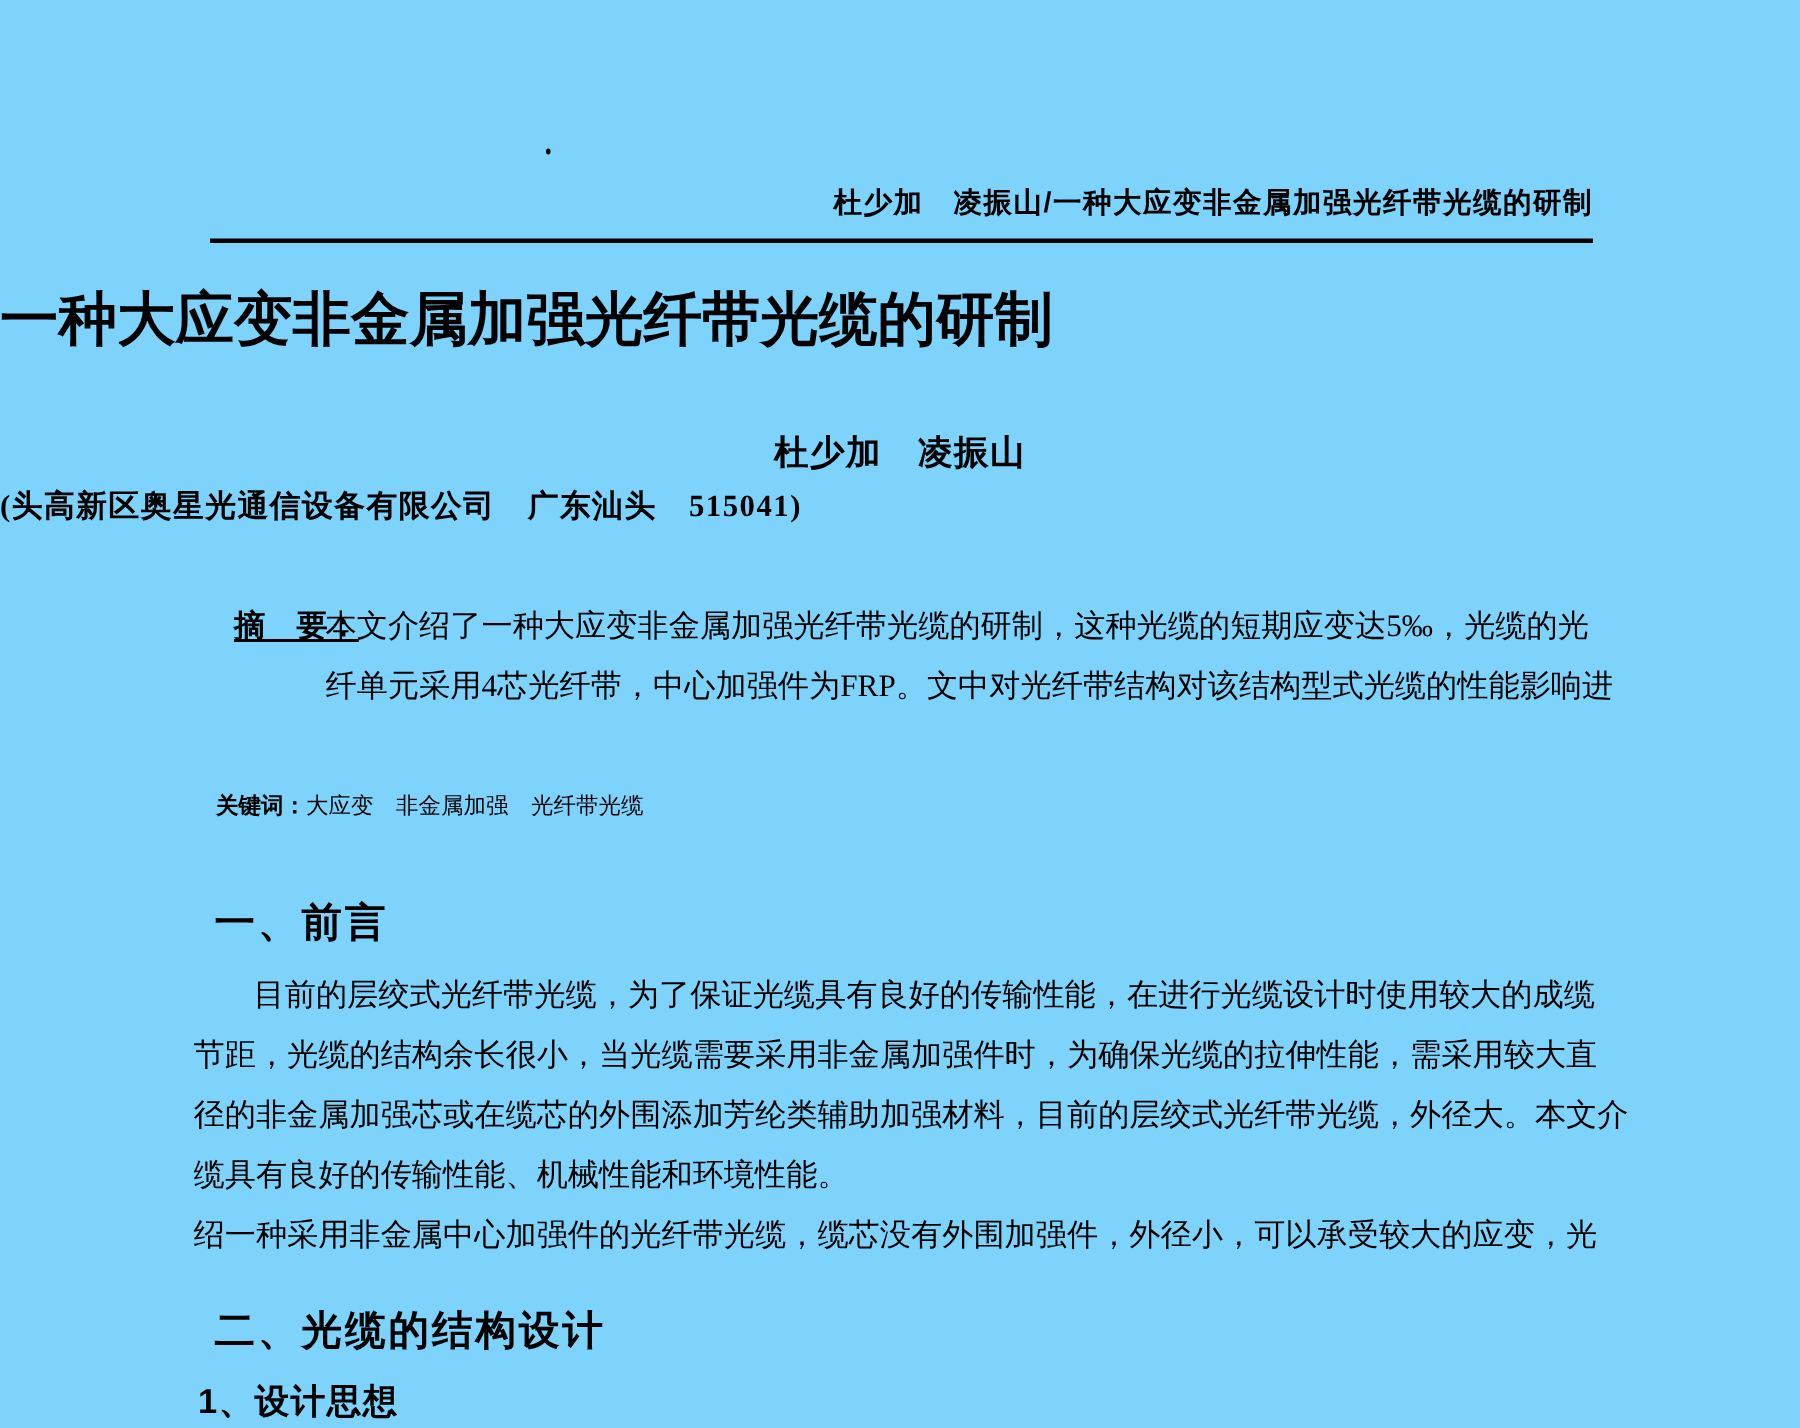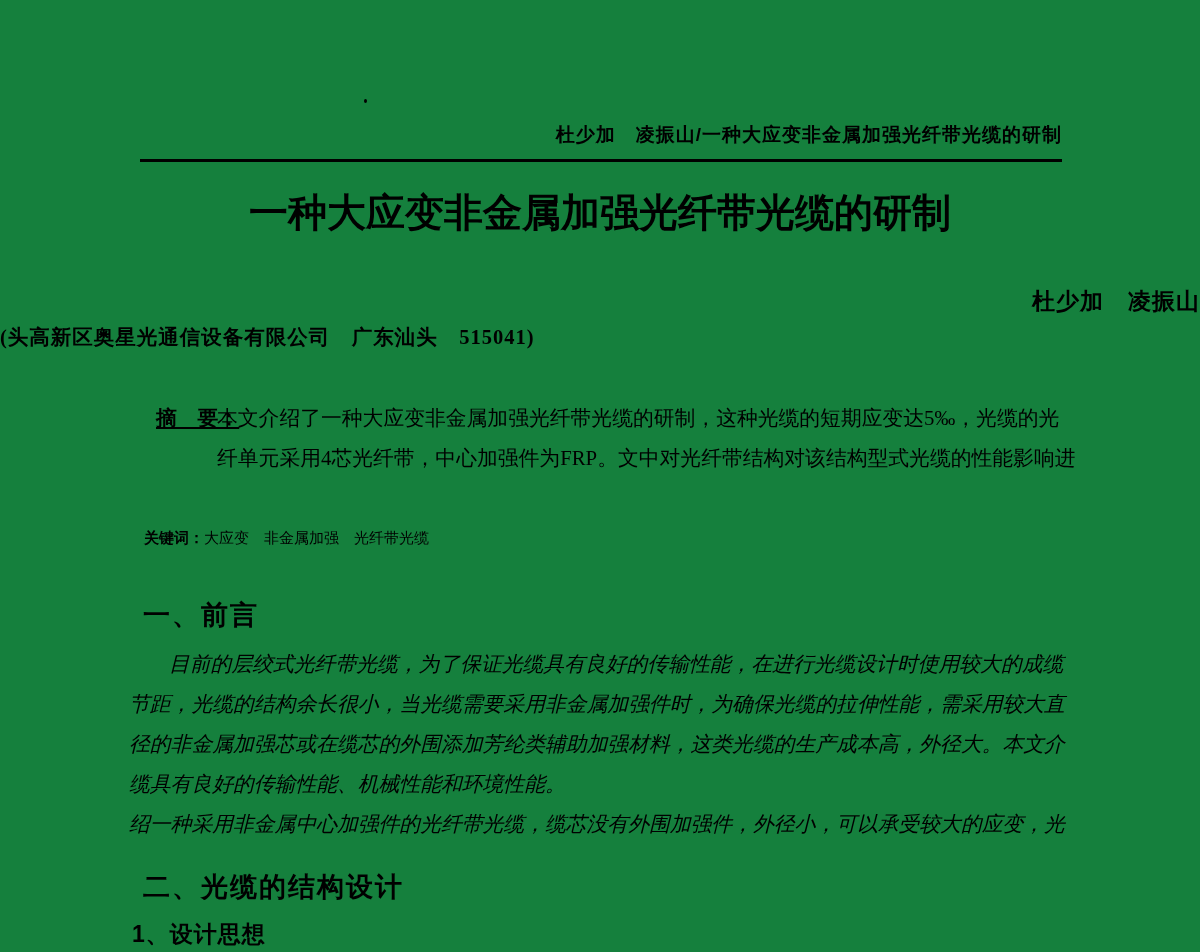--- a/index.html
+++ b/index.html
@@ -4,48 +4,47 @@
 <style>
   html,body{margin:0;padding:0;}
   body{
     width:1200px;height:952px;
     background:#f4f4f4;
     font-family:"Liberation Serif", serif;
   }
   .page{
     position:relative;
     width:1200px;height:952px;
-    background:#15803d;
+    background:#7dd3fc;
     color:#000000;
     overflow:hidden;
   }
   .speck{
     position:absolute;left:364px;top:99px;
     width:3px;height:4px;background:#000;border-radius:50%;
   }
   .running-head{
     position:absolute;top:122px;right:138px;
     font-family:"Liberation Sans", sans-serif;
     font-size:19px;font-weight:bold;letter-spacing:1px;
     white-space:nowrap;
   }
   .head-rule{
     position:absolute;left:140px;top:159px;
     width:922px;height:3px;background:#000;
   }
   .doc-title{
     position:absolute;left:0;top:186px;width:1200px;
-    text-align:center;
     font-family:"Liberation Sans", sans-serif;
     font-size:39px;font-weight:bold;letter-spacing:0px;
     white-space:nowrap;
   }
   .authors{
     position:absolute;left:0;top:286px;width:1200px;
-    text-align:right;
+    text-align:center;
     font-size:23px;font-weight:bold;letter-spacing:1px;
     white-space:nowrap;
   }
   .affiliation{
     position:absolute;left:0;top:323px;width:1200px;
     text-align:left;
     font-size:20.5px;font-weight:bold;letter-spacing:1px;
     white-space:nowrap;
   }
   .abstract{
@@ -75,21 +74,21 @@
     font-family:"Liberation Sans", sans-serif;
     font-size:27px;font-weight:bold;letter-spacing:2px;
     white-space:nowrap;
   }
   #sec1-heading{top:597px;}
   #sec2-heading{top:869px;}
   .body-par{
     position:absolute;left:129px;top:644px;width:940px;
     font-size:20.8px;line-height:40px;
   }
-  .body-par .par-line{white-space:nowrap;font-style:italic;}
+  .body-par .par-line{white-space:nowrap;}
   .body-par .par-line.indent{text-indent:40px;}
   .sub-heading{
     position:absolute;left:132px;top:919px;
     font-family:"Liberation Sans", sans-serif;
     font-size:23px;font-weight:bold;letter-spacing:1px;
     white-space:nowrap;
   }
 </style>
 </head>
 <body>
@@ -116,21 +115,21 @@
 
   <div class="keywords">
     <span class="label">关键词：</span><span>大应变　非金属加强　光纤带光缆</span>
   </div>
 
   <h2 id="sec1-heading" class="sec-heading" style="margin:0;">一、前言</h2>
 
   <div class="body-par">
     <div class="par-line indent">目前的层绞式光纤带光缆，为了保证光缆具有良好的传输性能，在进行光缆设计时使用较大的成缆</div>
     <div class="par-line">节距，光缆的结构余长很小，当光缆需要采用非金属加强件时，为确保光缆的拉伸性能，需采用较大直</div>
-    <div class="par-line">径的非金属加强芯或在缆芯的外围添加芳纶类辅助加强材料，这类光缆的生产成本高，外径大。本文介</div>
+    <div class="par-line">径的非金属加强芯或在缆芯的外围添加芳纶类辅助加强材料，目前的层绞式光纤带光缆，外径大。本文介</div>
     <div class="par-line">缆具有良好的传输性能、机械性能和环境性能。</div>
     <div class="par-line">绍一种采用非金属中心加强件的光纤带光缆，缆芯没有外围加强件，外径小，可以承受较大的应变，光</div>
   </div>
 
   <h2 id="sec2-heading" class="sec-heading" style="margin:0;">二、光缆的结构设计</h2>
 
   <h3 class="sub-heading" style="margin:0;text-align:right;">1、设计思想</h3>
 
 </div>
 

